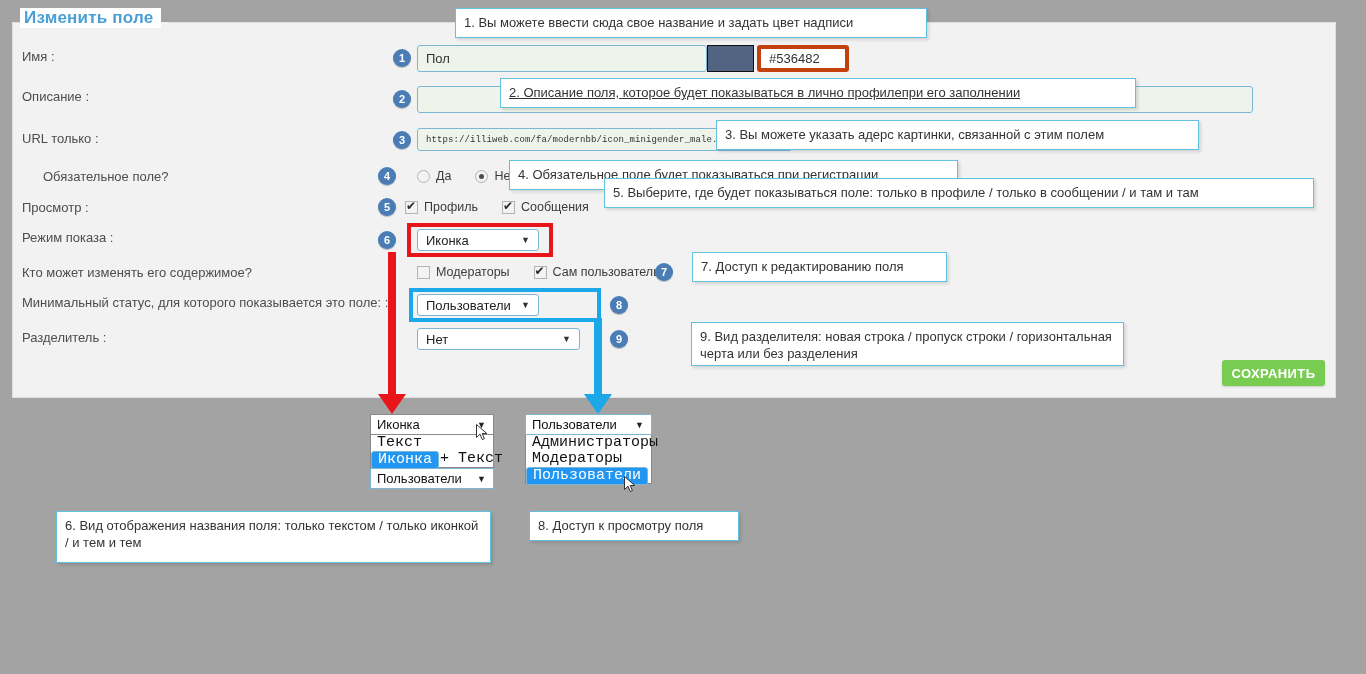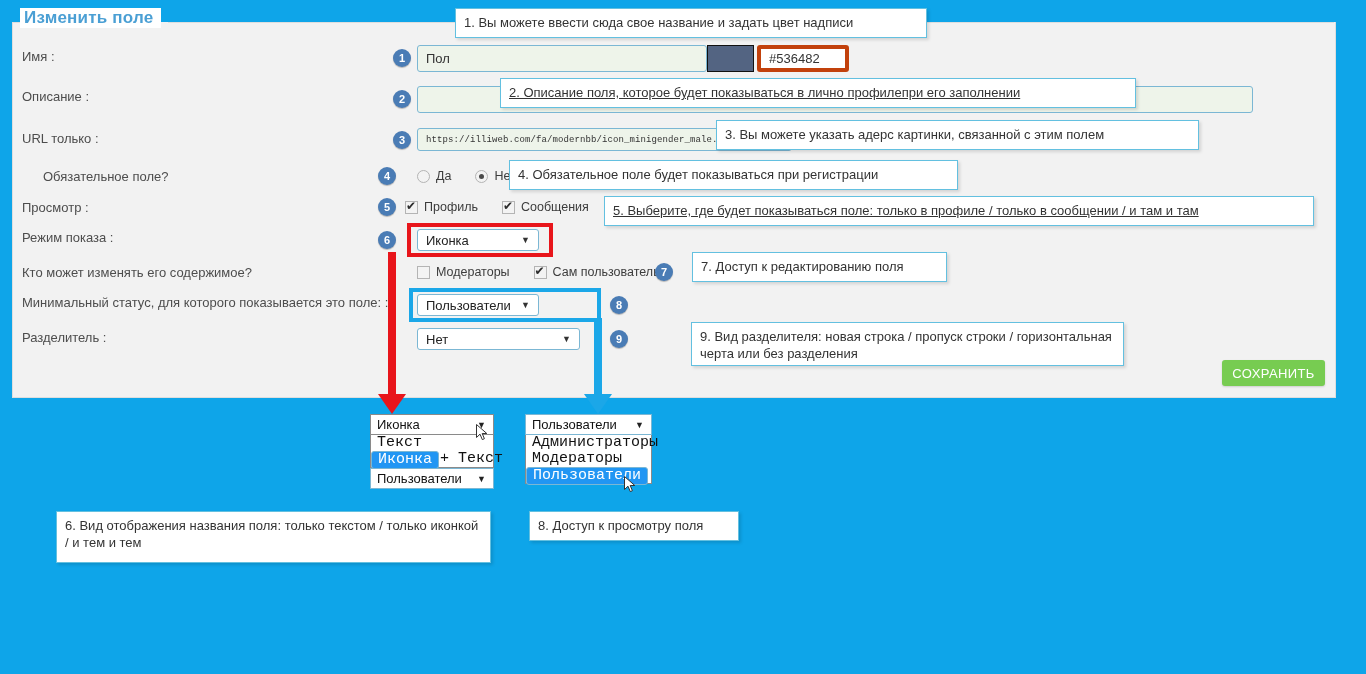--- a/index.html
+++ b/index.html
@@ -2,21 +2,21 @@
 <html><head>
 <meta charset="utf-8">
 <style>
   html, body {
     margin: 0; padding: 0;
     width: 1366px; height: 674px;
     background: #ffffff;
     font-family: "Liberation Sans", sans-serif;
     overflow: hidden;
   }
-  #root { position: relative; width: 1366px; height: 674px; background:#0ea5e9; }
+  #root { position: relative; width: 1366px; height: 674px; background:#a3a3a3; }
 
   
   .panel {
     position: absolute; left: 12px; top: 22px;
     width: 1322px; height: 375px;
     background: #f2f2f2;
     border: 1px solid #dedede;
     border-top: none;
   }
   .panel-legend {
@@ -175,21 +175,21 @@
     font-family: Liberation Mono, monospace;
   }
   .dd-opt.sel { background: #2196f3; color: #fff; }
 
   .cursor { position: absolute; width: 12px; height: 18px; }
 
   .savebtn {
     position: absolute;
     background: #77cc51;
     color: #fff;
-    font-size: 13px; font-weight: normal;
+    font-size: 13px; font-weight: bold;
     letter-spacing: .4px;
     border-radius: 3px;
     display: flex; align-items: center; justify-content: center;
     box-shadow: 0 1px 2px rgba(0,0,0,.15);
   }
 </style>
 </head>
 <body>
 
 <div id="root">
@@ -266,21 +266,21 @@
     <span class="caret">▼</span>
   </div>
   <div class="badge" style="left:610px; top:330px;">9</div>
 
   <div class="savebtn" style="left:1222px; top:360px; width:103px; height:26px;">СОХРАНИТЬ</div>
 
   <div class="callout" style="left:455px; top:8px;  width:472px; height:30px;">1. Вы можете ввести сюда свое название и задать цвет надписи</div>
   <div class="callout" style="left:500px; top:78px; width:636px; height:30px;text-decoration:underline;">2. Описание поля, которое будет показываться в лично профилепри его заполнении</div>
   <div class="callout" style="left:716px; top:120px; width:483px; height:30px;">3. Вы можете указать адерс картинки, связанной с этим полем</div>
   <div class="callout" style="left:509px; top:160px; width:449px; height:30px;">4. Обязательное поле будет показываться при регистрации</div>
-  <div class="callout" style="left:604px; top:196px; width:710px; height:30px;text-decoration:underline;">5. Выберите, где будет показываться поле: только в профиле / только в сообщении / и там и там</div>
+  <div class="callout" style="left:604px; top:178px; width:710px; height:30px;">5. Выберите, где будет показываться поле: только в профиле / только в сообщении / и там и там</div>
   <div class="callout" style="left:692px; top:252px; width:255px; height:30px;">7. Доступ к редактированию поля</div>
   <div class="callout" style="left:655px; top:322px; width:433px; height:44px;margin-left:36px;">9. Вид разделителя: новая строка / пропуск строки / горизонтальная черта или без разделения</div>
   <div class="callout" style="left:56px; top:511px; width:435px; height:52px;">6. Вид отображения названия поля: только текстом / только иконкой / и тем и тем</div>
   <div class="callout" style="left:529px; top:511px; width:210px; height:30px;">8. Доступ к просмотру поля</div>
 
   <div class="arrow-line" style="left:388px; top:252px; width:8px; height:145px; background:#e8151b;"></div>
   <div class="arrow-head" style="left:378px; top:394px; border-left:14px solid transparent; border-right:14px solid transparent; border-top:20px solid #e8151b;"></div>
 
   <div class="arrow-line" style="left:594px; top:318px; width:8px; height:79px; background:#1ba7e8;"></div>
   <div class="arrow-head" style="left:584px; top:394px; border-left:14px solid transparent; border-right:14px solid transparent; border-top:20px solid #1ba7e8;"></div>

